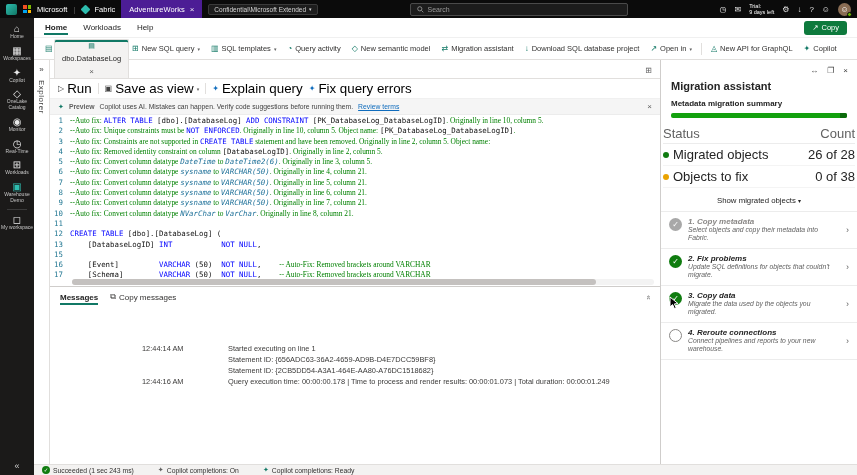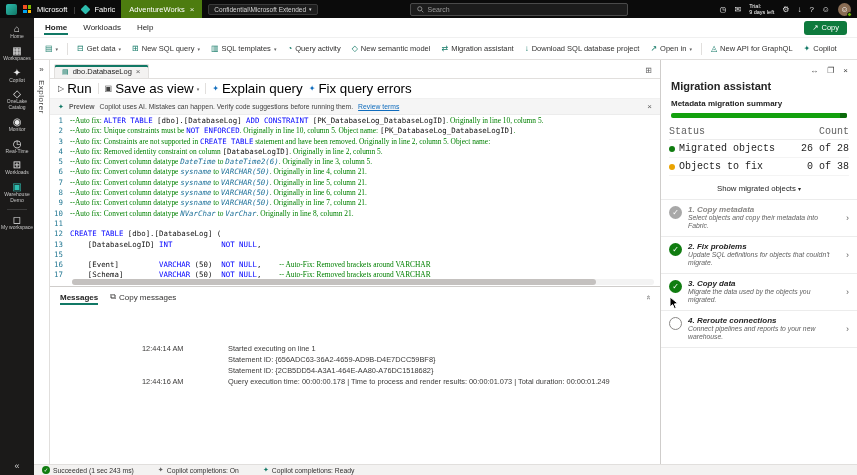--- a/index.html
+++ b/index.html
@@ -7,21 +7,21 @@
   button { font-family:inherit; border:none; background:transparent; cursor:pointer; }
 
   
   .topbar { height:18px; background:#0b0b0b; display:flex; align-items:center; padding:0 6px; gap:6px; color:#fff; }
   .app-icon { width:11px; height:11px; border-radius:2px; background:linear-gradient(135deg,#2ebdaf,#117865); flex:none; }
   .mslogo { display:flex; flex-wrap:wrap; width:8px; height:8px; gap:1px; flex:none; }
   .mslogo i { width:3.5px; height:3.5px; display:block; }
   .brand { font-size:7.5px; }
   .tb-div { color:#5a5a5a; font-size:8px; }
   .fabric-ic { width:7px; height:7px; background:#2ebdaf; transform:rotate(45deg); border-radius:1px; flex:none; }
-  .ws-tab { height:18px; display:flex; align-items:center; gap:5px; background:#4d7c0f; color:#fff; padding:0 8px; font-size:7.5px; }
+  .ws-tab { height:18px; display:flex; align-items:center; gap:5px; background:#4c1d95; color:#fff; padding:0 8px; font-size:7.5px; }
   .ws-close { font-size:8px; opacity:.9; }
   .sensitivity { display:flex; align-items:center; gap:3px; font-size:6.5px; color:#d6d6d6; background:#1d1d1d; border:1px solid #3a3a3a; border-radius:2px; padding:1px 5px; }
   .spacer { flex:1; }
   .search { width:218px; height:13px; background:#1c1c1c; border:1px solid #4a4a4a; border-radius:2px; display:flex; align-items:center; gap:4px; padding:0 6px; color:#9a9a9a; font-size:7px; }
   .search svg { flex:none; }
   .top-icons { display:flex; align-items:center; gap:8px; color:#e3e3e3; font-size:8px; }
   .trial { font-size:5.5px; line-height:1.15; color:#fff; text-align:left; }
   .avatar { position:relative; width:13px; height:13px; border-radius:50%; background:#8a6d54; color:#fff; font-size:8px; display:flex; align-items:center; justify-content:center; }
   .presence { position:absolute; right:-1px; bottom:-1px; width:5px; height:5px; border-radius:50%; background:#6bb700; border:1px solid #0b0b0b; }
 
@@ -51,21 +51,21 @@
   .tb-sep { width:1px; height:12px; background:#e1dfdd; margin:0 3px; display:inline-block; }
 
   
   .content { flex:1; display:flex; min-height:0; }
   .explorer { width:16px; border-right:1px solid #e1dfdd; display:flex; flex-direction:column; align-items:center; padding-top:5px; gap:6px; flex:none; }
   .explorer .expand { font-size:8px; color:#424242; }
   .explorer .vlabel { writing-mode:vertical-rl; font-size:8px; color:#424242; letter-spacing:.5px; }
 
   .editor-col { flex:1; display:flex; flex-direction:column; min-width:0; background:#fff; }
   .tabbar { height:19px; display:flex; align-items:flex-end; padding:0 4px; border-bottom:1px solid #e1dfdd; background:#fff; }
-  .etab { display:flex; align-items:center; gap:4px; background:#f3f2f1; border:1px solid #e1dfdd; border-bottom:none; padding:2px 7px; font-size:7.5px; border-radius:2px 2px 0 0; box-shadow:inset 0 2px 0 #117865; }
+  .etab { display:flex; align-items:center; gap:4px; background:#f3f2f1; border:1px solid #e1dfdd; border-bottom:none; padding:2px 7px; font-size:7.5px; border-radius:2px 2px 0 0; box-shadow:inset 0 2px 0 #117865;flex-direction:column; }
   .etab .t-ic { color:#117865; font-size:7px; }
   .etab .t-close { color:#616161; font-size:8px; }
   .tabbar-right { margin-left:auto; color:#616161; font-size:8px; padding:0 4px 3px; }
 
   .querybar { height:20px; display:flex; align-items:center; gap:6px; padding:0 8px; border-bottom:1px solid #f0f0f0; font-size:7.5px; color:#323130; }
   .qb-btn { display:inline-flex; align-items:center; gap:3px; }
   .qb-ic { font-size:8px; color:#424242; }
   .qb-ic.spark { color:#0f6cbd; }
   .qb-sep { width:1px; height:11px; background:#e1dfdd; }
 
@@ -92,21 +92,21 @@
   .msg-row { display:flex; line-height:11px; }
   .msg-time { width:86px; flex:none; }
 
   
   .right-panel { width:197px; border-left:1px solid #cfcdcb; display:flex; flex-direction:column; background:#fff; flex:none; position:relative; }
   .panel-controls { height:17px; display:flex; justify-content:flex-end; align-items:center; gap:9px; padding:3px 9px 0; color:#424242; font-size:8px; }
   .panel-title { font-size:11px; font-weight:bold; padding:3px 10px 5px; }
   .summary-title { font-size:8px; font-weight:bold; padding:2px 10px 4px; }
   .progress { margin:1px 10px 4px; height:5px; border-radius:2px; background:#13a10e; position:relative; overflow:hidden; }
   .progress .pseg { position:absolute; right:0; top:0; height:100%; width:4%; background:#0b6a0b; }
-  .mtable { margin:2px 8px; font-size:10px;font-family:Liberation Mono, monospace; }
+  .mtable { margin:2px 2px; font-size:13px; }
   .mt-head { display:flex; justify-content:space-between; color:#616161; padding:2px 0; border-bottom:1px solid #ececec; }
   .mt-row { display:flex; align-items:center; padding:3px 0; border-bottom:1px solid #f4f4f4; }
   .dot { width:6px; height:6px; border-radius:50%; margin-right:4px; flex:none; }
   .mt-count { margin-left:auto; }
   .show-link { text-align:center; font-size:7.8px; padding:6px 0; border-bottom:1px solid #ececec; color:#242424; }
   .steps { flex:1; overflow:hidden; }
   .step { display:flex; gap:6px; padding:5px 8px; border-bottom:1px solid #ececec; align-items:flex-start; }
   .step-ic { width:13px; height:13px; border-radius:50%; flex:none; display:flex; align-items:center; justify-content:center; font-size:8px; color:#fff; margin-top:1px; }
   .step-ic.done { background:#107c10; }
   .step-ic.done-dim { background:#a8a8a8; }

